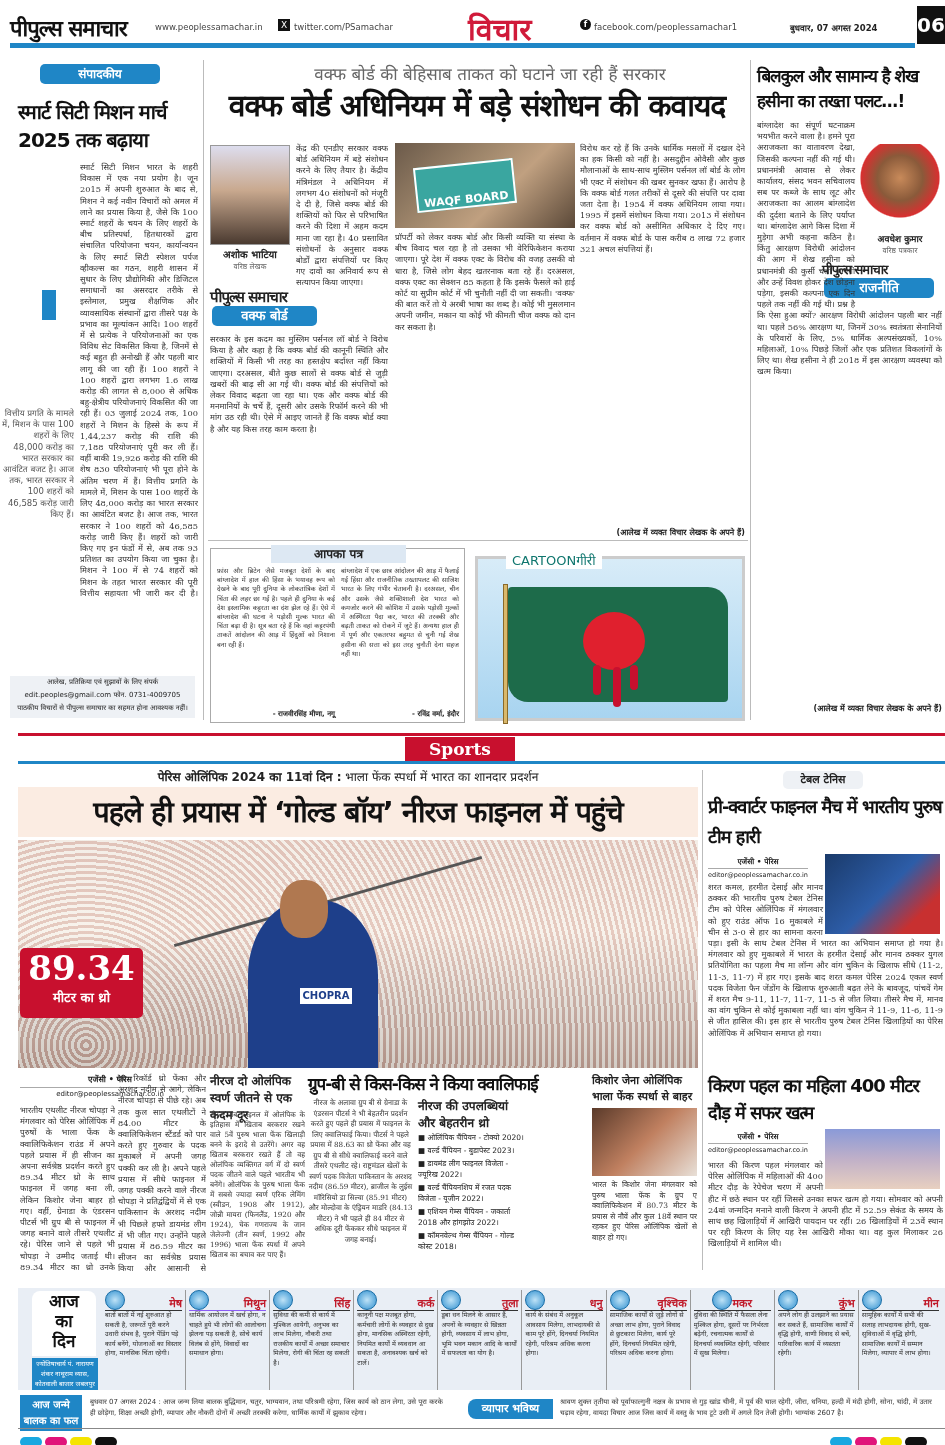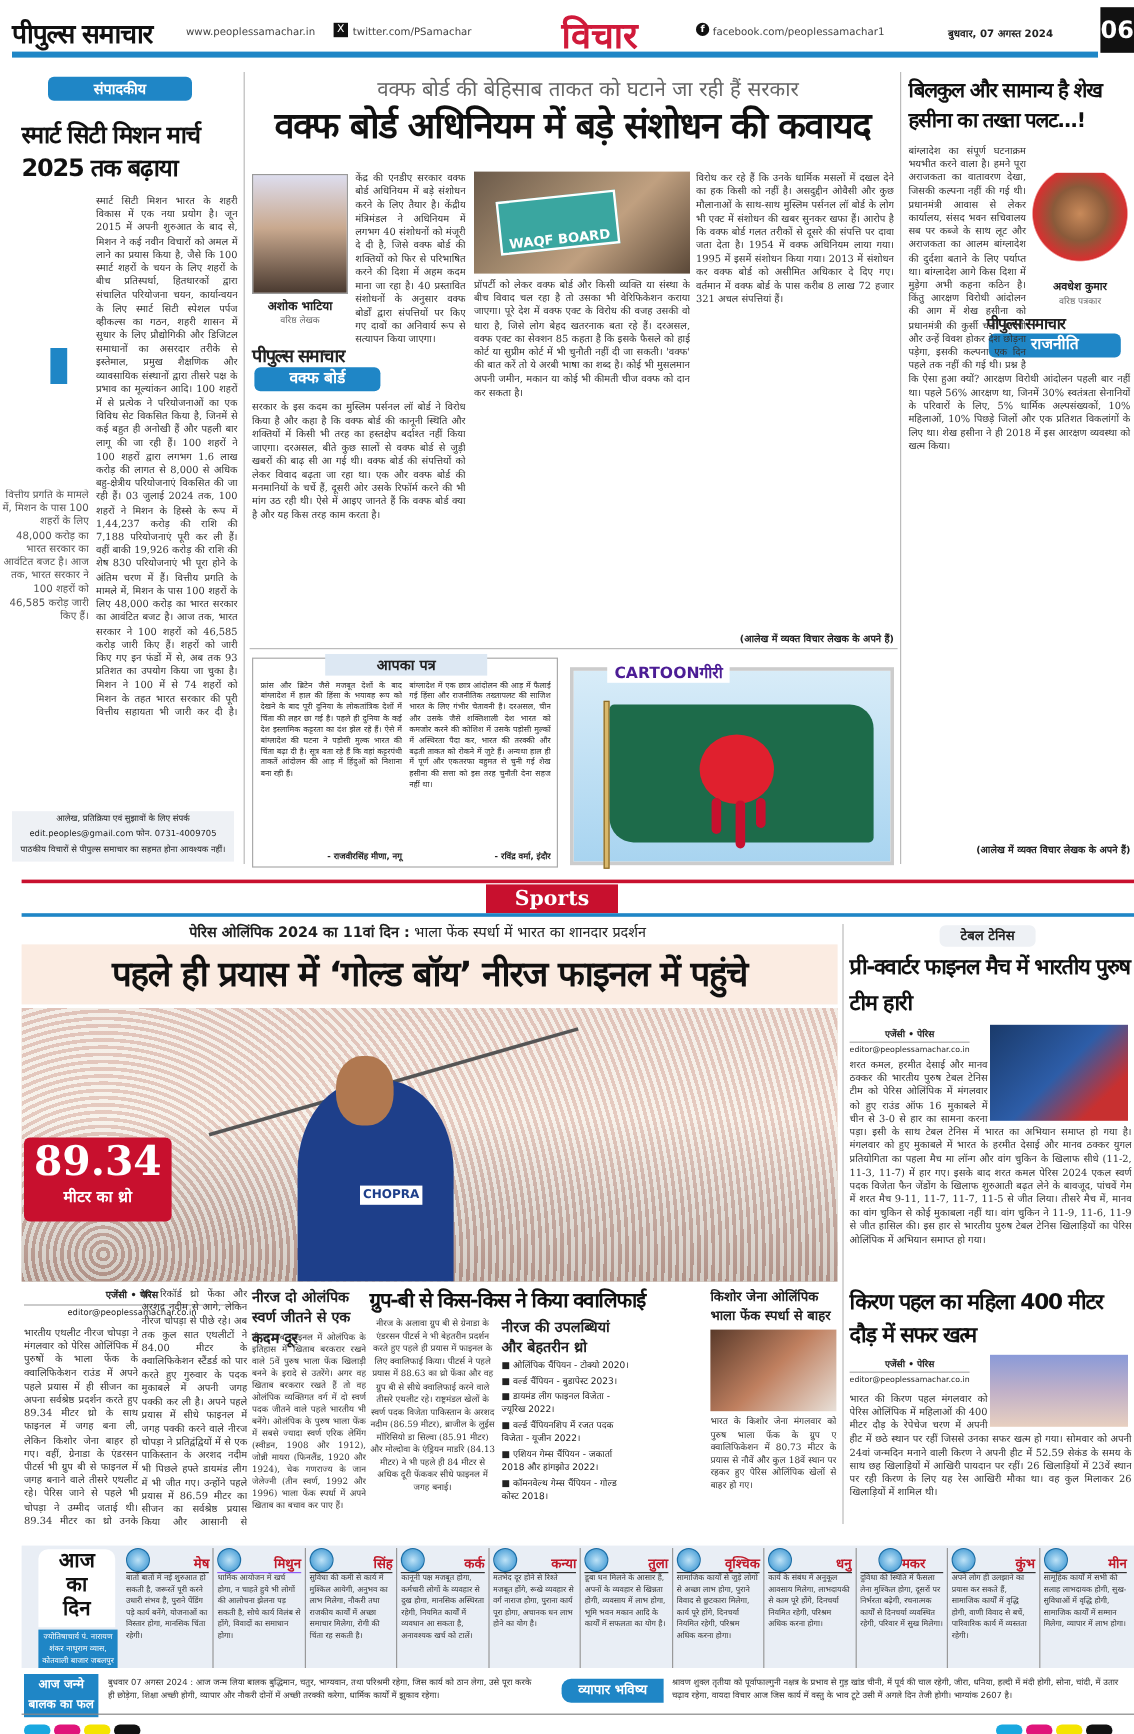--- a/index.html
+++ b/index.html
@@ -68,21 +68,21 @@
 
 <div class="abs" style="left:210px;top:548px;width:255px;height:175px;border:1px solid #aaa">
   <div class="abs" style="left:60px;top:-4px;width:135px;height:18px;background:#dde8f3;text-align:center;font-weight:bold;font-size:12px;line-height:18px">आपका पत्र</div>
   <div class="abs txt" style="left:6px;top:18px;width:118px;height:140px;font-size:6.6px;line-height:9.2px">फ्रांस और ब्रिटेन जैसे मजबूत देशों के बाद बांग्लादेश में हाल की हिंसा के भयावह रूप को देखने के बाद पूरी दुनिया के लोकतांत्रिक देशों में चिंता की लहर छा गई है। पहले ही दुनिया के कई देश इस्लामिक कट्टरता का दंश झेल रहे हैं। ऐसे में बांग्लादेश की घटना ने पड़ोसी मुल्क भारत की चिंता बढ़ा दी है। सूत्र बता रहे हैं कि वहां कट्टरपंथी ताकतें आंदोलन की आड़ में हिंदुओं को निशाना बना रही हैं।</div>
   <div class="abs" style="left:6px;top:160px;width:118px;text-align:right;font-size:7px;font-weight:bold">- राजवीरसिंह मीणा, नगू</div>
   <div class="abs txt" style="left:130px;top:18px;width:118px;height:140px;font-size:6.6px;line-height:9.2px">बांग्लादेश में एक छात्र आंदोलन की आड़ में फैलाई गई हिंसा और राजनीतिक तख्तापलट की साजिश भारत के लिए गंभीर चेतावनी है। दरअसल, चीन और उसके जैसे शक्तिशाली देश भारत को कमजोर करने की कोशिश में उसके पड़ोसी मुल्कों में अस्थिरता पैदा कर, भारत की तरक्की और बढ़ती ताकत को रोकने में जुटे हैं। अन्यथा हाल ही में पूर्ण और एकतरफा बहुमत से चुनी गई शेख हसीना की सत्ता को इस तरह चुनौती देना सहज नहीं था।</div>
   <div class="abs" style="left:130px;top:160px;width:118px;text-align:right;font-size:7px;font-weight:bold">- रविंद्र वर्मा, इंदौर</div>
 </div>
 
 <div class="abs" style="left:475px;top:556px;width:270px;height:165px;border:3px solid #ccc;background:linear-gradient(180deg,#d8ecf8,#a8d4f0)">
-  <div class="abs" style="left:28px;top:-8px;background:#fff;padding:0 6px;font-weight:bold;font-size:13px;color:#4c1d95">CARTOONगीरी</div>
+  <div class="abs" style="left:28px;top:-8px;background:#fff;padding:0 6px;font-weight:normal;font-size:13px;color:#0f766e">CARTOONगीरी</div>
   <div class="abs" style="left:25px;top:25px;width:5px;height:140px;background:#d9b86a;border:1px solid #8a6a2a"></div>
   <div class="abs" style="left:30px;top:28px;width:220px;height:115px;background:#1d6b4a;border-radius:4px 20px 4px 20px">
     <div class="abs" style="left:75px;top:25px;width:62px;height:58px;border-radius:50%;background:#e0202e"></div>
     <div class="abs" style="left:85px;top:78px;width:8px;height:30px;border-radius:4px;background:#c8102e"></div>
     <div class="abs" style="left:105px;top:80px;width:8px;height:40px;border-radius:4px;background:#c8102e"></div>
     <div class="abs" style="left:122px;top:78px;width:8px;height:25px;border-radius:4px;background:#c8102e"></div>
   </div>
 </div>
 
 <div class="abs vline" style="left:750px;top:60px;height:660px"></div>
@@ -197,44 +197,37 @@
   <div style="flex:1;padding:0 3px;border-right:1px solid #999">
       <div style="display:flex;justify-content:space-between;align-items:flex-end;border-bottom:1px solid #333">
         <span class="rash-icon"></span>
         <span class="rash-title">कर्क</span>
       </div>
       <div class="txt" style="font-size:6.5px;line-height:9.5px;height:72px;text-align:left">कानूनी पक्ष मजबूत होगा, कर्मचारी लोगों के व्यवहार से दुख होगा, मानसिक अस्थिरता रहेगी, नियमित कार्यों में व्यवधान आ सकता है, अनावश्यक खर्च को टालें।</div>
     </div>
   <div style="flex:1;padding:0 3px;border-right:1px solid #999">
       <div style="display:flex;justify-content:space-between;align-items:flex-end;border-bottom:1px solid #333">
         <span class="rash-icon"></span>
-        <span class="rash-title">कन्या</span>
-      </div>
-      <div class="txt" style="font-size:6.5px;line-height:9.5px;height:72px;text-align:left">मतभेद दूर होने से रिश्ते मजबूत होंगे, रूखे व्यवहार से वर्ग नाराज होगा, पुराना कार्य पूरा होगा, अचानक धन लाभ होने का योग है।</div>
-    </div>
-  <div style="flex:1;padding:0 3px;border-right:1px solid #999">
-      <div style="display:flex;justify-content:space-between;align-items:flex-end;border-bottom:1px solid #333">
-        <span class="rash-icon"></span>
         <span class="rash-title">तुला</span>
       </div>
       <div class="txt" style="font-size:6.5px;line-height:9.5px;height:72px;text-align:left">डूबा धन मिलने के आसार हैं, अपनों के व्यवहार से खिन्नता होगी, व्यवसाय में लाभ होगा, भूमि भवन मकान आदि के कार्यों में सफलता का योग है।</div>
     </div>
   <div style="flex:1;padding:0 3px;border-right:1px solid #999">
       <div style="display:flex;justify-content:space-between;align-items:flex-end;border-bottom:1px solid #333">
         <span class="rash-icon"></span>
+        <span class="rash-title">धनु</span>
+      </div>
+      <div class="txt" style="font-size:6.5px;line-height:9.5px;height:72px;text-align:left">कार्य के संबंध में अनुकूल आवसाय मिलेगा, लाभदायकी से काम पूरे होंगे, दिनचर्या नियमित रहेगी, परिश्रम अधिक करना होगा।</div>
+    </div>
+  <div style="flex:1;padding:0 3px;border-right:1px solid #999">
+      <div style="display:flex;justify-content:space-between;align-items:flex-end;border-bottom:1px solid #333">
+        <span class="rash-icon"></span>
         <span class="rash-title">वृश्चिक</span>
       </div>
       <div class="txt" style="font-size:6.5px;line-height:9.5px;height:72px;text-align:left">सामाजिक कार्यों से जुड़े लोगों से अच्छा लाभ होगा, पुराने विवाद से छुटकारा मिलेगा, कार्य पूरे होंगे, दिनचर्या नियमित रहेगी, परिश्रम अधिक करना होगा।</div>
-    </div>
-  <div style="flex:1;padding:0 3px;border-right:1px solid #999">
-      <div style="display:flex;justify-content:space-between;align-items:flex-end;border-bottom:1px solid #333">
-        <span class="rash-icon"></span>
-        <span class="rash-title">धनु</span>
-      </div>
-      <div class="txt" style="font-size:6.5px;line-height:9.5px;height:72px;text-align:left">कार्य के संबंध में अनुकूल आवसाय मिलेगा, लाभदायकी से काम पूरे होंगे, दिनचर्या नियमित रहेगी, परिश्रम अधिक करना होगा।</div>
     </div>
   <div style="flex:1;padding:0 3px;border-right:1px solid #999">
       <div style="display:flex;justify-content:center;align-items:flex-end;border-bottom:1px solid #333">
         <span class="rash-icon"></span>
         <span class="rash-title">मकर</span>
       </div>
       <div class="txt" style="font-size:6.5px;line-height:9.5px;height:72px;text-align:left">दुविधा की स्थिति में फैसला लेना मुश्किल होगा, दूसरों पर निर्भरता बढ़ेगी, रचनात्मक कार्यों से दिनचर्या व्यवस्थित रहेगी, परिवार में सुख मिलेगा।</div>
     </div>
   <div style="flex:1;padding:0 3px;border-right:1px solid #999">
       <div style="display:flex;justify-content:space-between;align-items:flex-end;border-bottom:1px solid #333">

